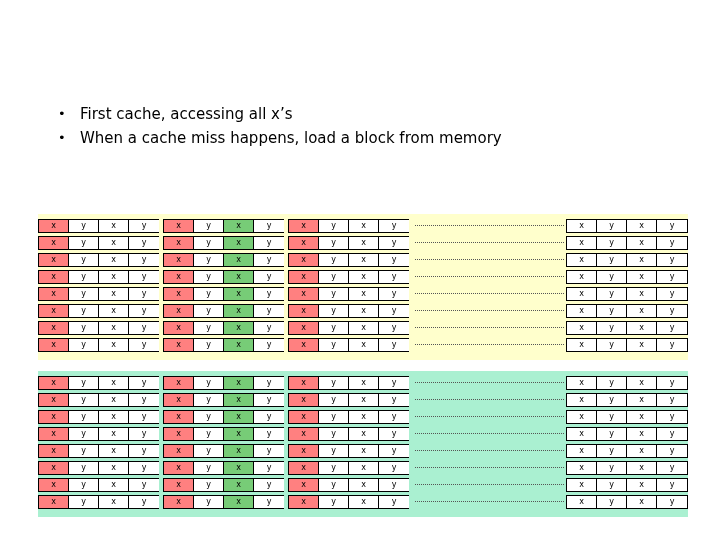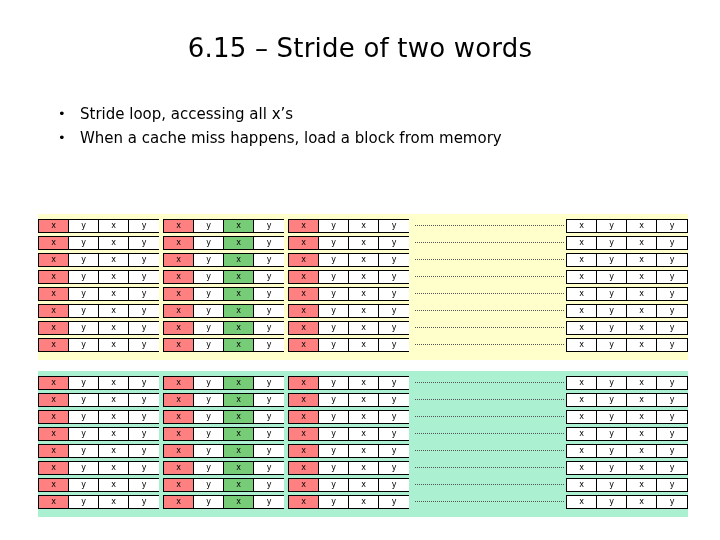--- a/index.html
+++ b/index.html
@@ -124,26 +124,25 @@
     right: 2px;
     top: 6px;
     border-top: 1px dotted #555555;
   }
 </style>
 </head>
 <body>
 
 <div class="slide">
 
-  <div class="title">6.15 – Stride of two words</div>
 
   <div class="bullets">
     <div class="bullet">
       <span class="dot">•</span>
-      <span class="btext">Stride loop, accessing all x’s</span>
+      <span class="btext">First cache, accessing all x’s</span>
     </div>
     <div class="bullet">
       <span class="dot">•</span>
       <span class="btext">When a cache miss happens, load a block from memory</span>
     </div>
   </div>
 
   <div class="diagram">
     <div class="band band-top"></div>
     <div class="band band-bottom"></div>

